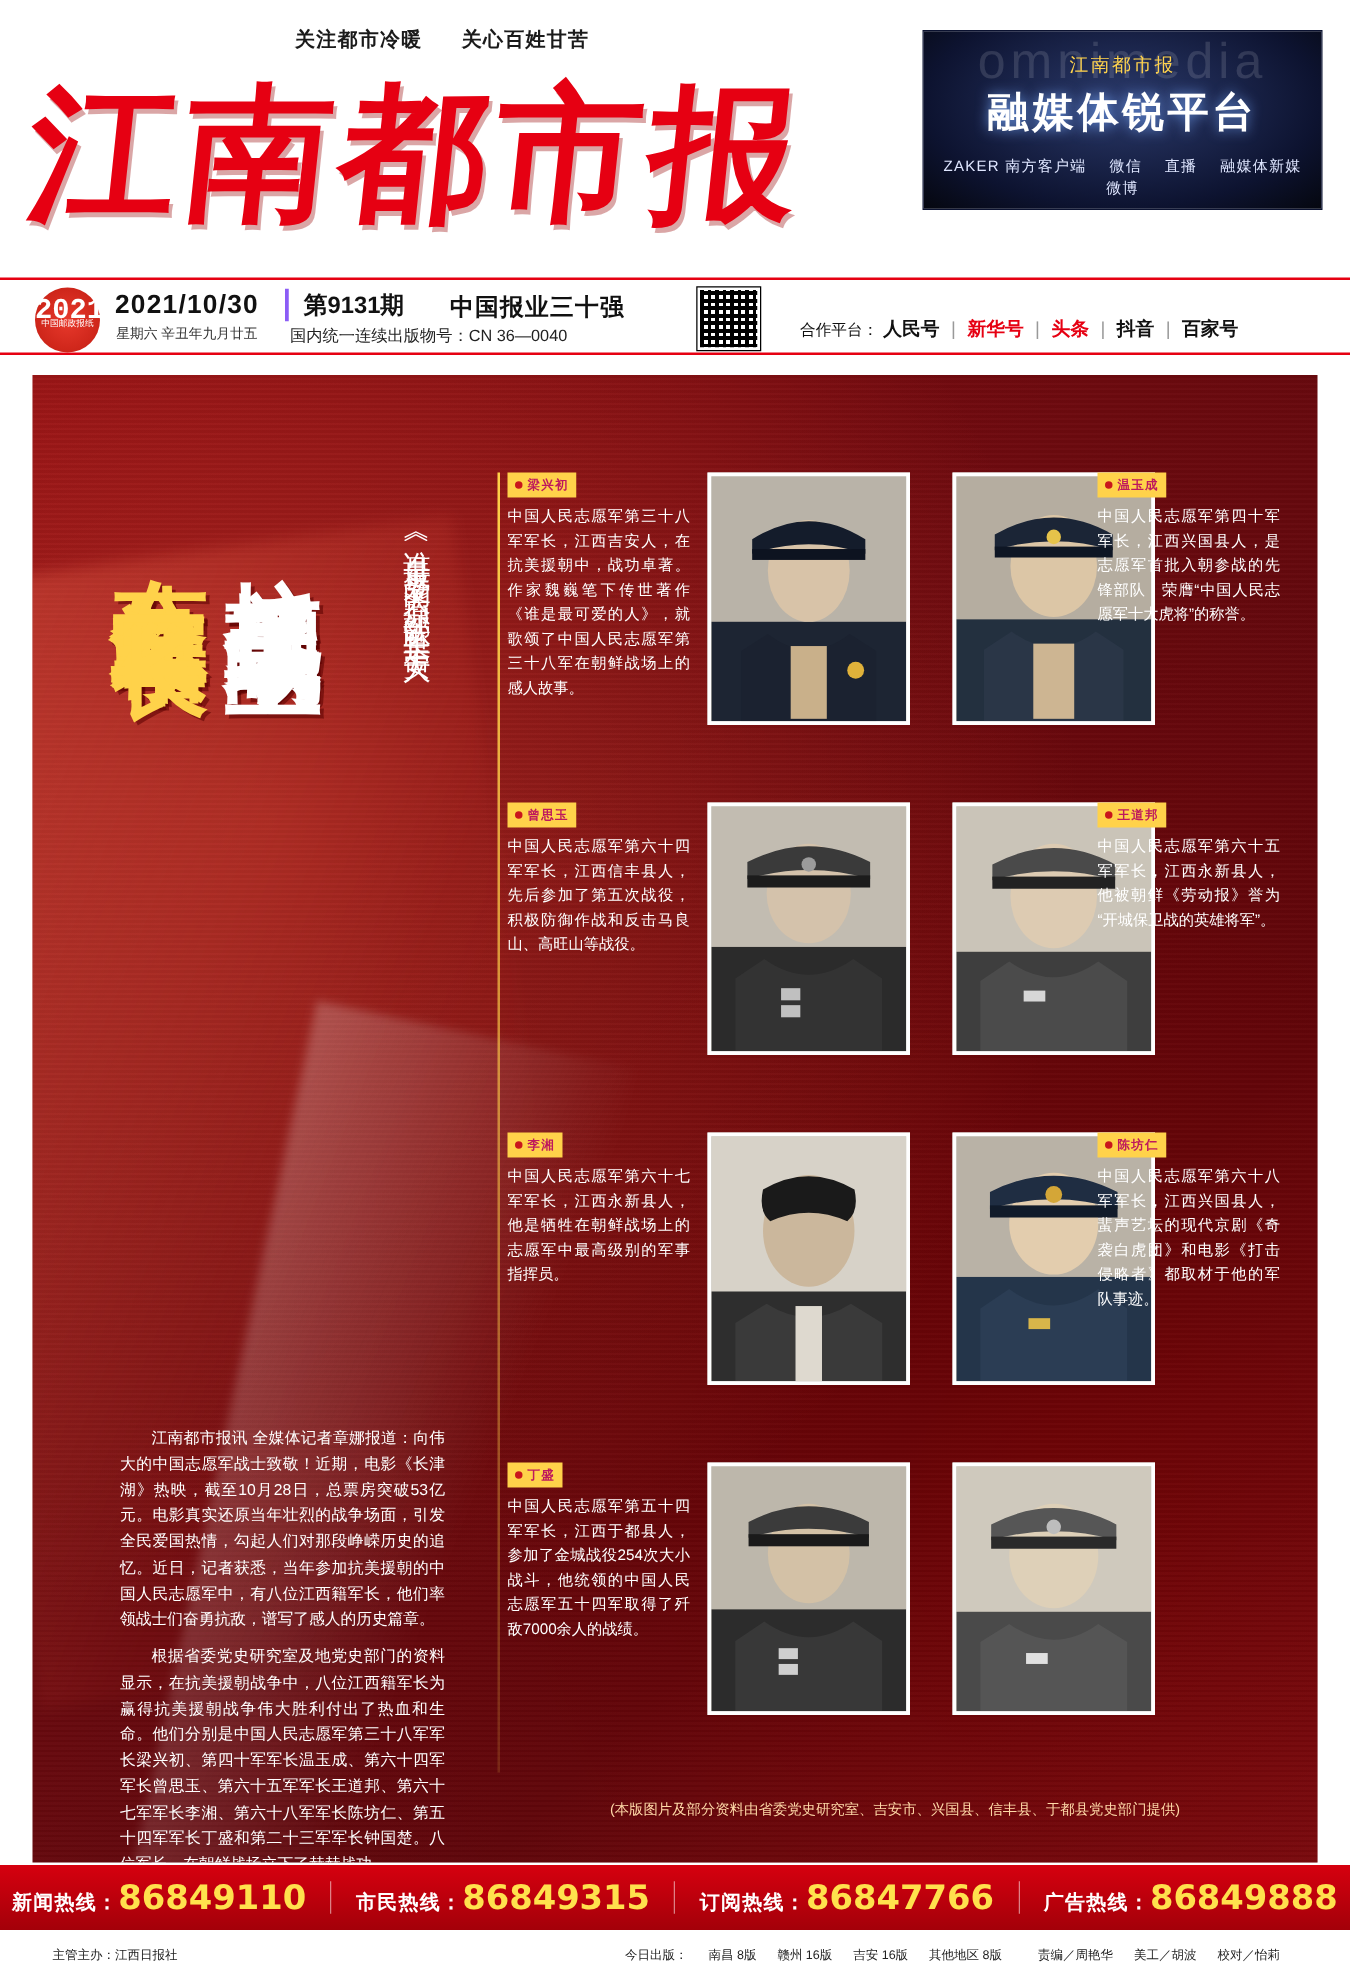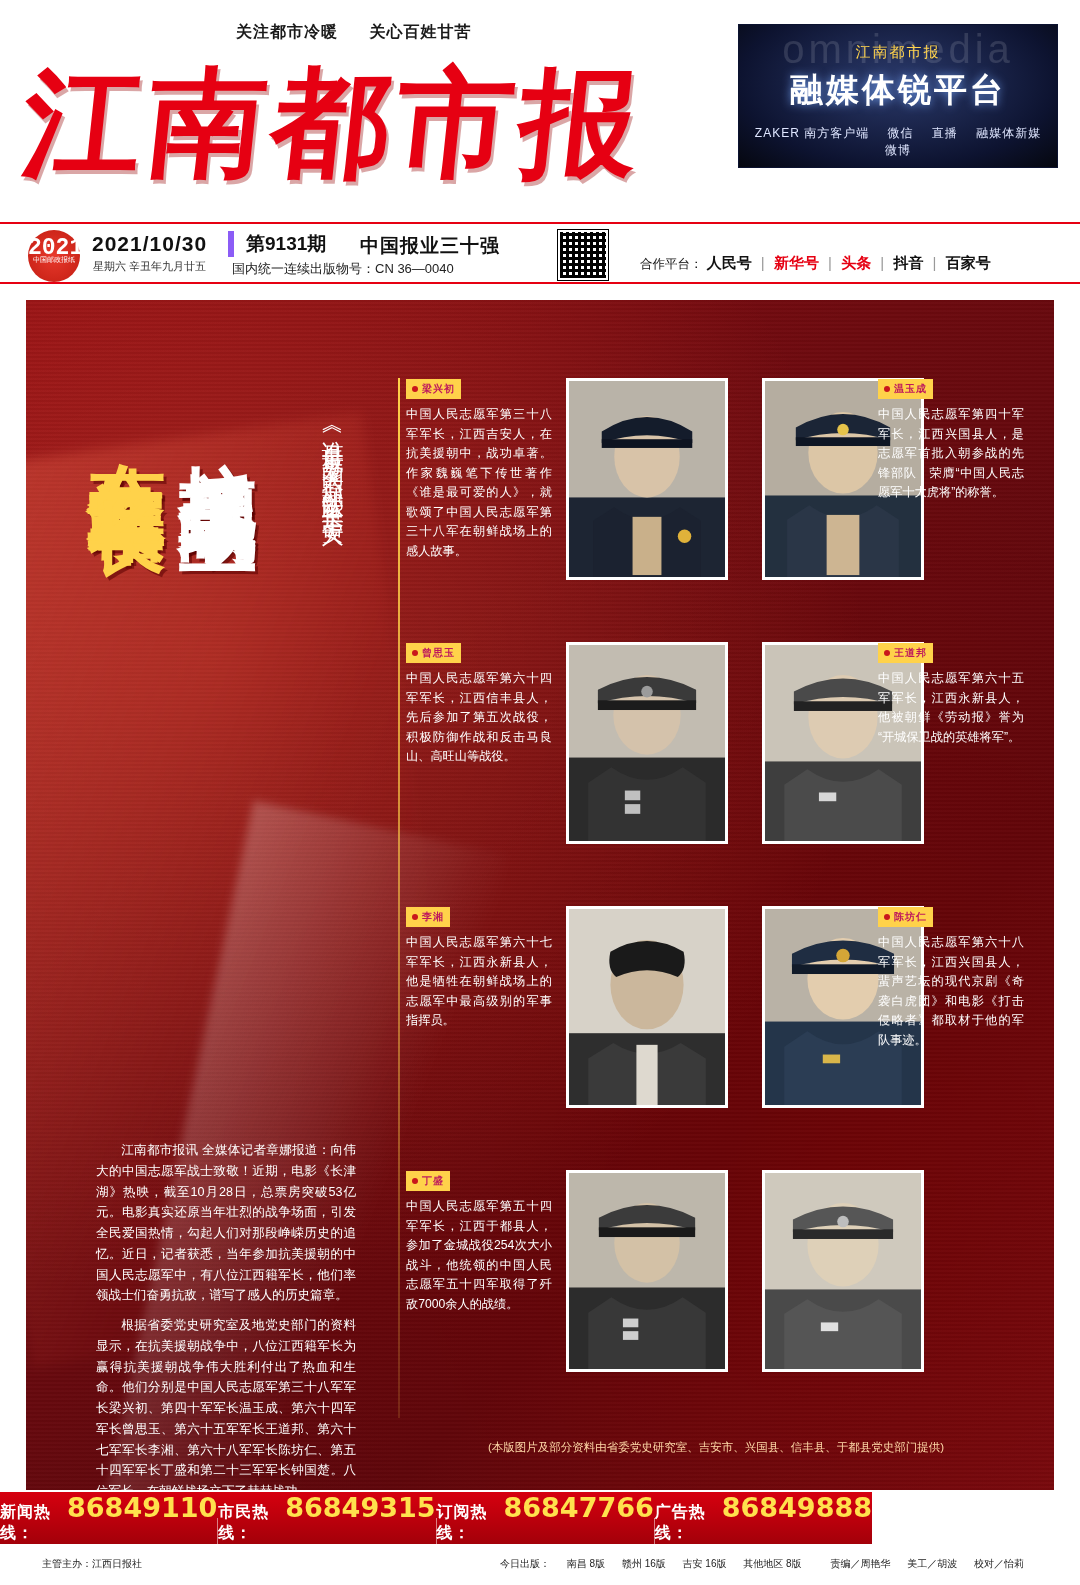--- a/index.html
+++ b/index.html
@@ -68,21 +68,21 @@
     position:absolute; left:28px; top:6px; width:52px; height:52px; border-radius:50%;
     background:radial-gradient(circle at 50% 50%, #e8392c 0%, #c21d12 100%);
     color:#fff; font-size:7px; text-align:center; line-height:1.1; padding-top:10px;
   }
   .ib-seal .sw { font-size:23px; font-weight:bold; line-height:16px; display:block; font-family:Liberation Mono, monospace;}
   .ib-date { position:absolute; left:92px; top:8px; text-align:center; }
   .ib-date .d1 { font-size:21px; font-weight:bold; color:#111; letter-spacing:1px; }
   .ib-date .d2 { font-size:11px; color:#333; margin-top:3px; }
   .ib-issue {
     position:absolute; left:228px; top:7px; font-size:19px; font-weight:bold; color:#111;
-    border-left:6px solid #8b5cf6; padding-left:12px;
+    border-left:3px solid #8b5cf6; padding-left:12px;
   }
   .ib-cn { position:absolute; left:232px; top:36px; font-size:13px; color:#222; }
   .ib-top30 {
     position:absolute; left:360px; top:9px; font-size:19px; font-weight:bold; color:#111;
     letter-spacing:1px;
   }
   .ib-qr {
     position:absolute; left:558px; top:6px; width:50px; height:50px;
     background:
       repeating-linear-gradient(90deg,#000 0 3px,#fff 3px 6px),
@@ -189,23 +189,23 @@
   .c-right .name { margin-left:-56px; }
   .c-right .desc { width:146px; margin-left:-56px; }
 
   .credit {
     position:absolute; left:380px; top:1140px; width:620px;
     font-size:11.5px; color:#ffd9a8; text-align:center;
   }
 
   
   .hotline {
-    position:absolute; left:0; top:1492px; width:872px; height:52px;
+    position:absolute; left:0; top:1492px; width:1080px; height:52px;
     background:linear-gradient(180deg,#d6000f,#a30009);
-    display:flex; align-items:flex-end; justify-content:space-around;
+    display:flex; align-items:center; justify-content:space-around;
     color:#fff;
   }
   .hot-item { display:flex; align-items:baseline; }
   .hot-lbl { font-size:16px; font-weight:bold; letter-spacing:1px; }
   .hot-num { font-size:27px; font-weight:bold; color:#ffe14d; margin-left:0;
     font-family:"DejaVu Sans", sans-serif; }
   .hot-sep { width:1px; height:26px; background:rgba(255,255,255,0.5); }
 
   
   .footer {

